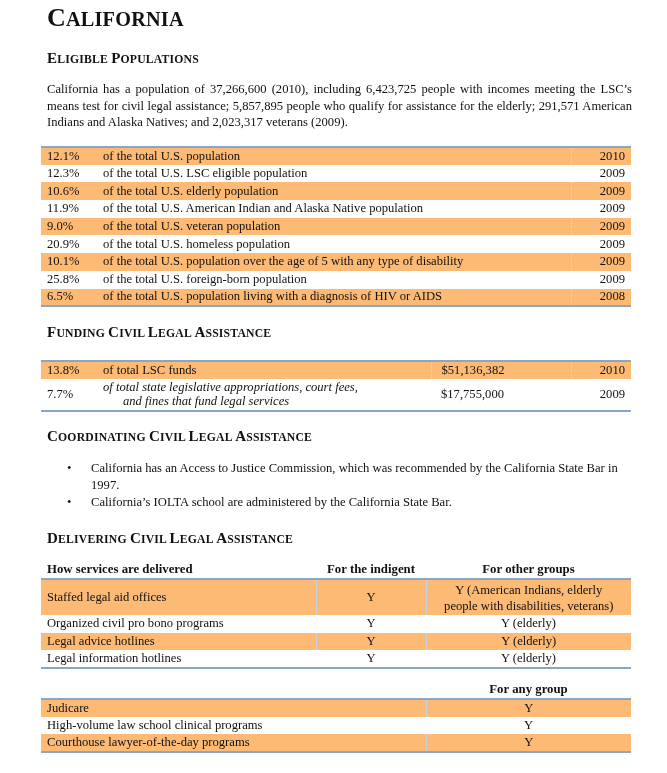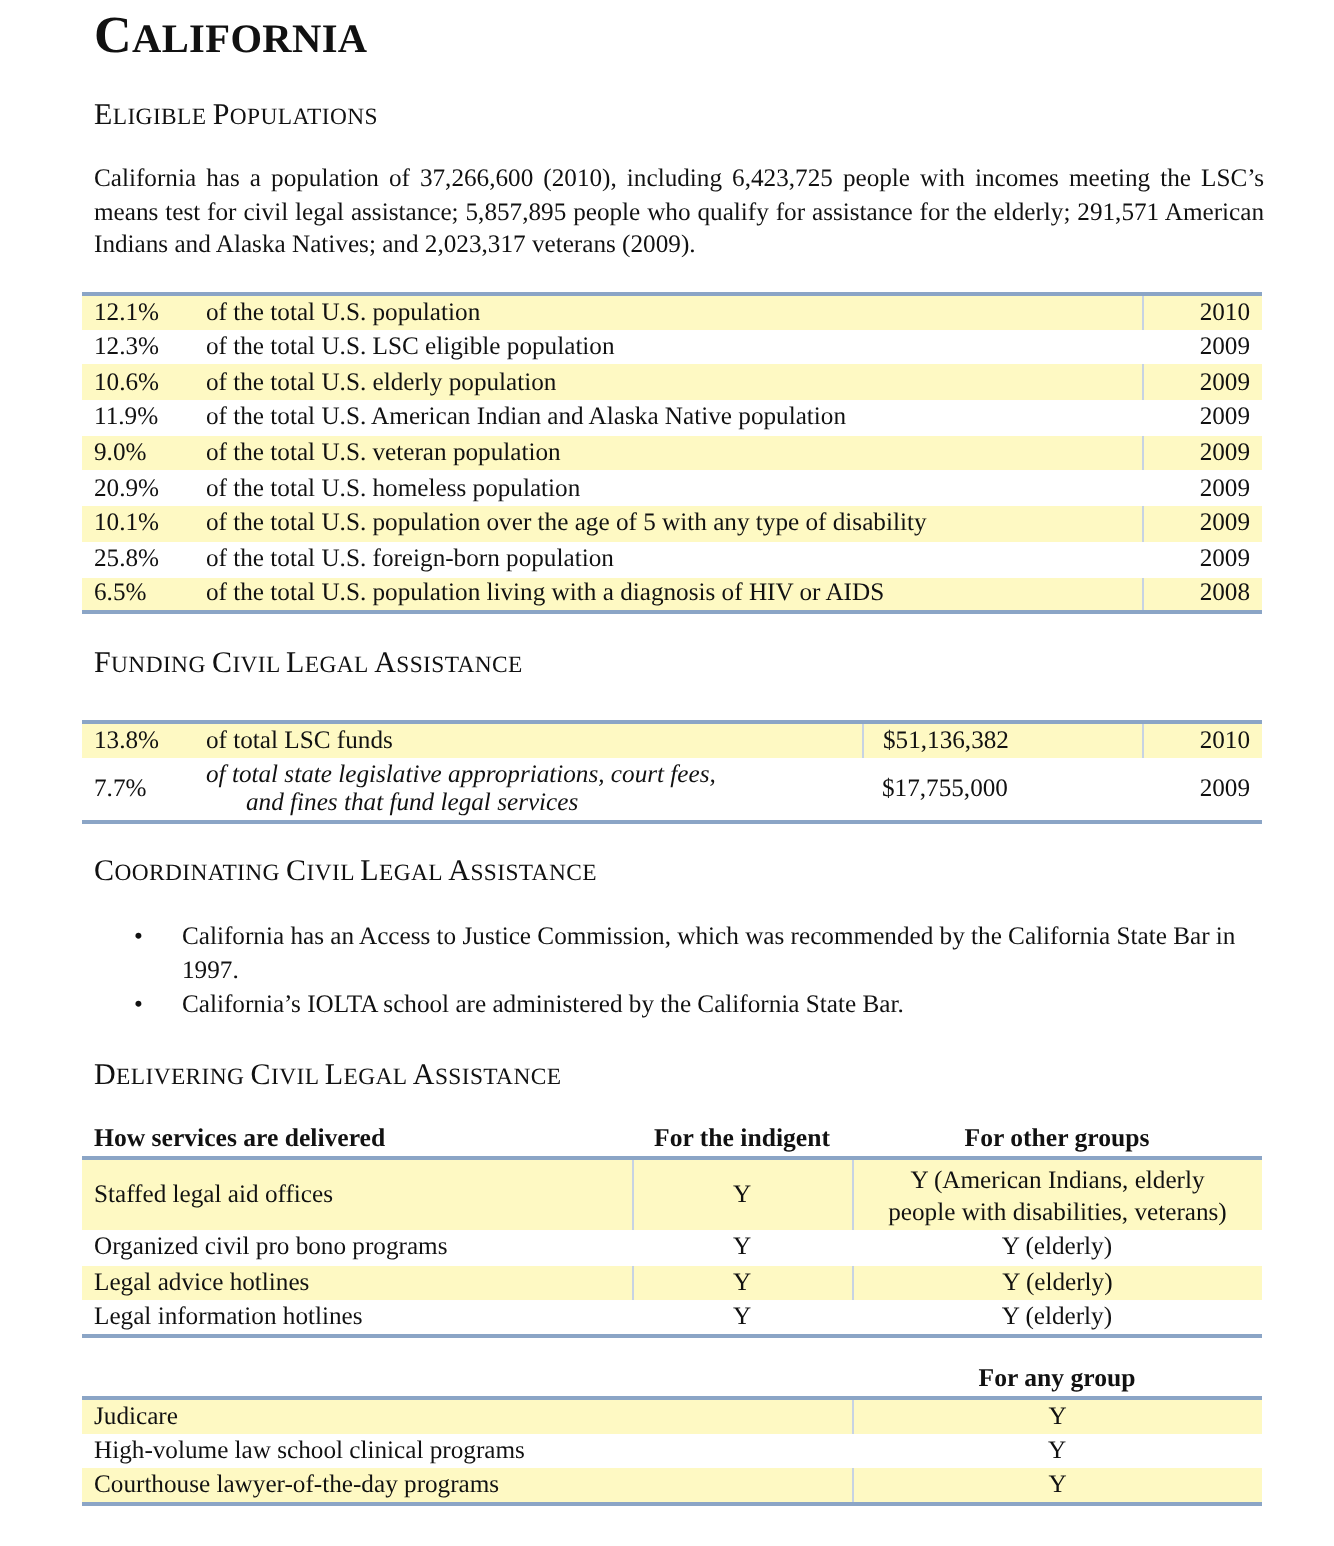--- a/index.html
+++ b/index.html
@@ -3,27 +3,27 @@
 <meta charset="utf-8">
 <style>
   * { box-sizing: border-box; margin: 0; padding: 0; }
   html, body { width: 667px; height: 773px; background: #ffffff; overflow: hidden; }
   body { font-family: "Liberation Serif", "DejaVu Serif", serif; color: #111; position: relative; }
 
   .title { position: absolute; left: 47px; top: 3px; font-size: 26px; font-weight: bold; letter-spacing: 0.2px; }
   .sc-big { font-size: 1em; }
   .sc-small { font-size: 0.78em; text-align: right; }
 
-  .h2 { position: absolute; left: 47px; font-size: 15px; font-weight: normal; letter-spacing: 0.2px; }
+  .h2 { position: absolute; left: 47px; font-size: 15px; font-weight: bold; letter-spacing: 0.2px; }
 
   .intro { position: absolute; left: 47px; top: 81px; width: 585px; font-size: 12.6px; line-height: 16.5px; text-align: justify; }
 
   table { border-collapse: collapse; position: absolute; left: 41px; width: 590px; font-size: 12.6px; }
   td, th { padding: 0 6px; height: 17.7px; vertical-align: middle; white-space: nowrap; }
-  tr.shade td { background: #fef9c3; }
+  tr.shade td { background: #fdba74; }
   .topline { border-top: 2px solid #8ba5c6; }
   .bottomline { border-bottom: 2px solid #8ba5c6; }
   td.div-left { border-left: 1px solid #c7d3e3; }
 
   
   #elig { top: 146px; }
   #elig td.pct { width: 56px; }
   #elig td.year { width: 60px; text-align: right; }
 
   

